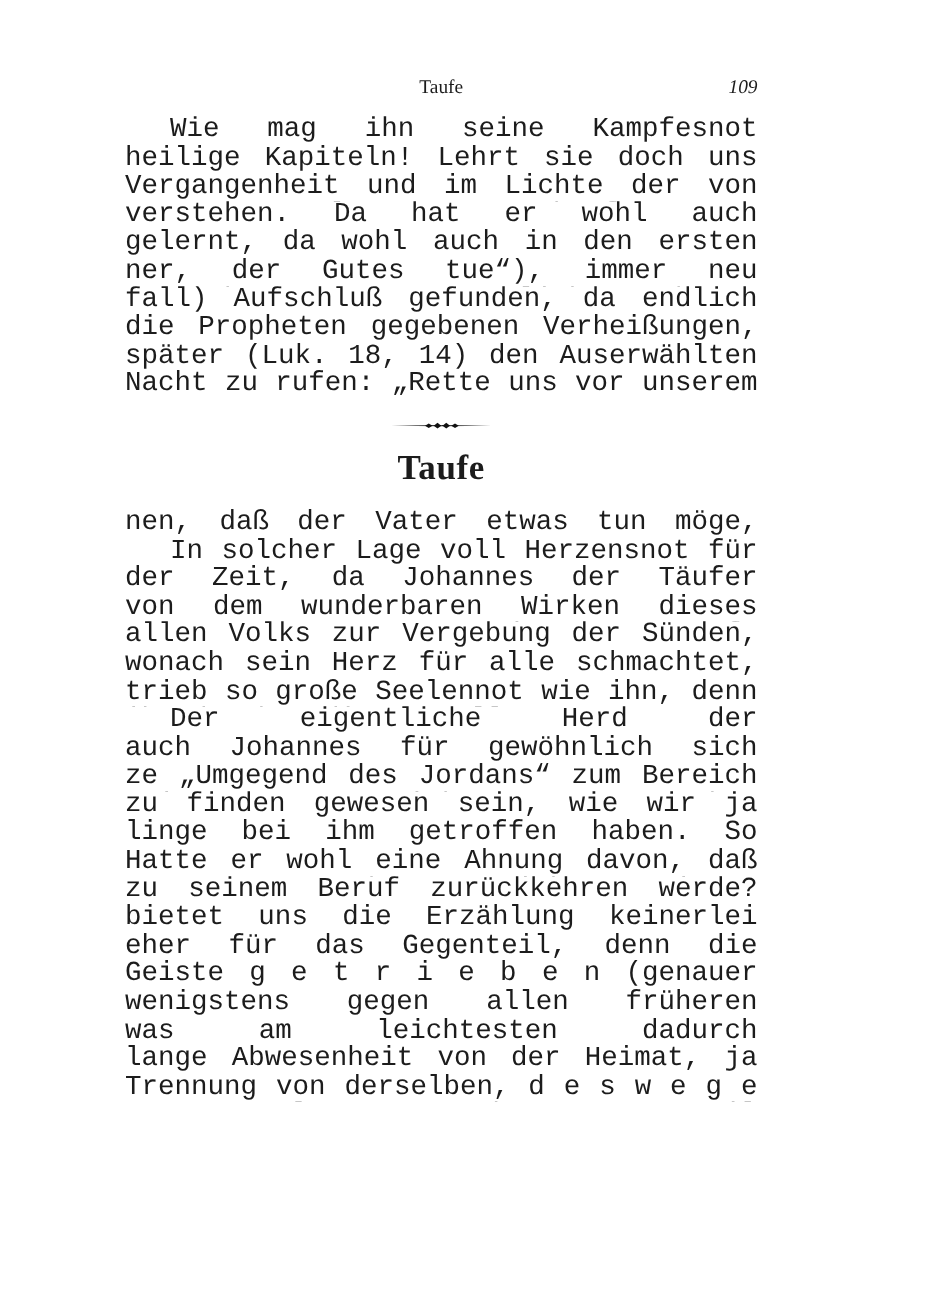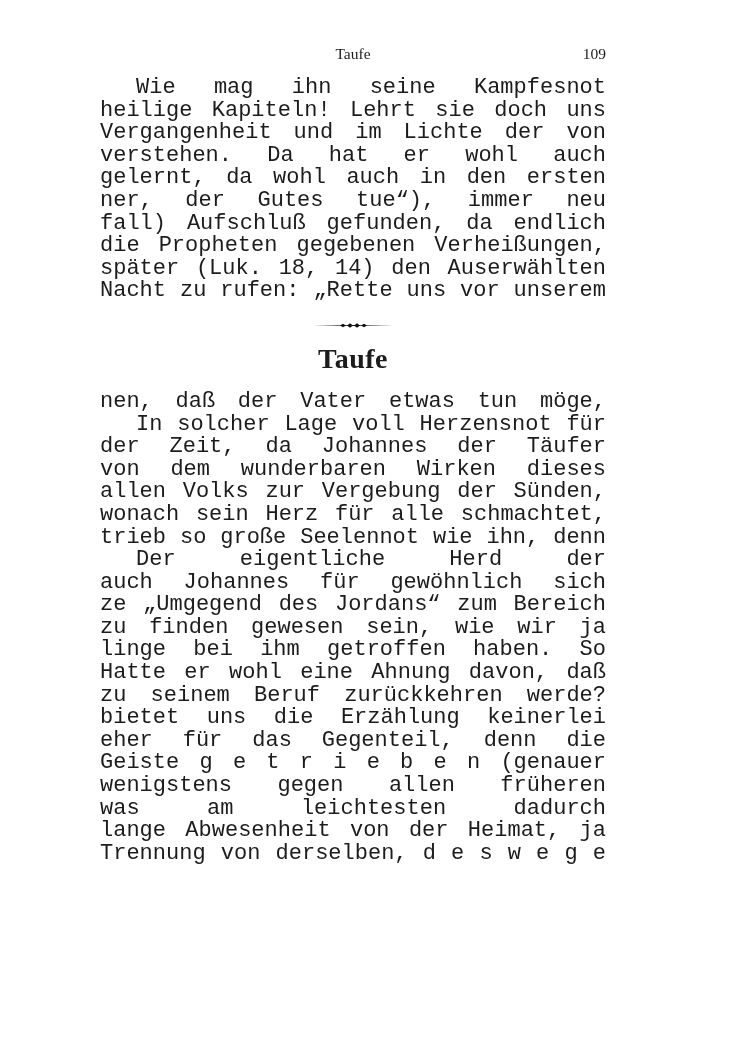--- a/index.html
+++ b/index.html
@@ -12,38 +12,39 @@
     width: 744px;
     height: 1051px;
     background: #ffffff;
     color: #1c1c1c;
     font-family: "Liberation Serif", "DejaVu Serif", serif;
     overflow: hidden;
   }
   .text-block {
     position: absolute;
     left: 100px;
-    top: 44px;
+    top: 60px;
     width: 506px;
   }
   .running-head {
     position: relative;
     height: 20px;
     font-size: 15.5px;
     line-height: 20px;
     margin-bottom: 13px;
   }
   .running-head .head-title {
     display: block;
     text-align: center;
   }
   .running-head .page-number {
     position: absolute;
     right: 0;
     top: 0;
+    font-style: italic;
   }
   .para {
     font-size: 22px;
     line-height: 22.6px;
     font-family: Liberation Mono, monospace;
   }
   .line {
     text-align: justify;
     text-align-last: justify;
     height: 22.6px;

